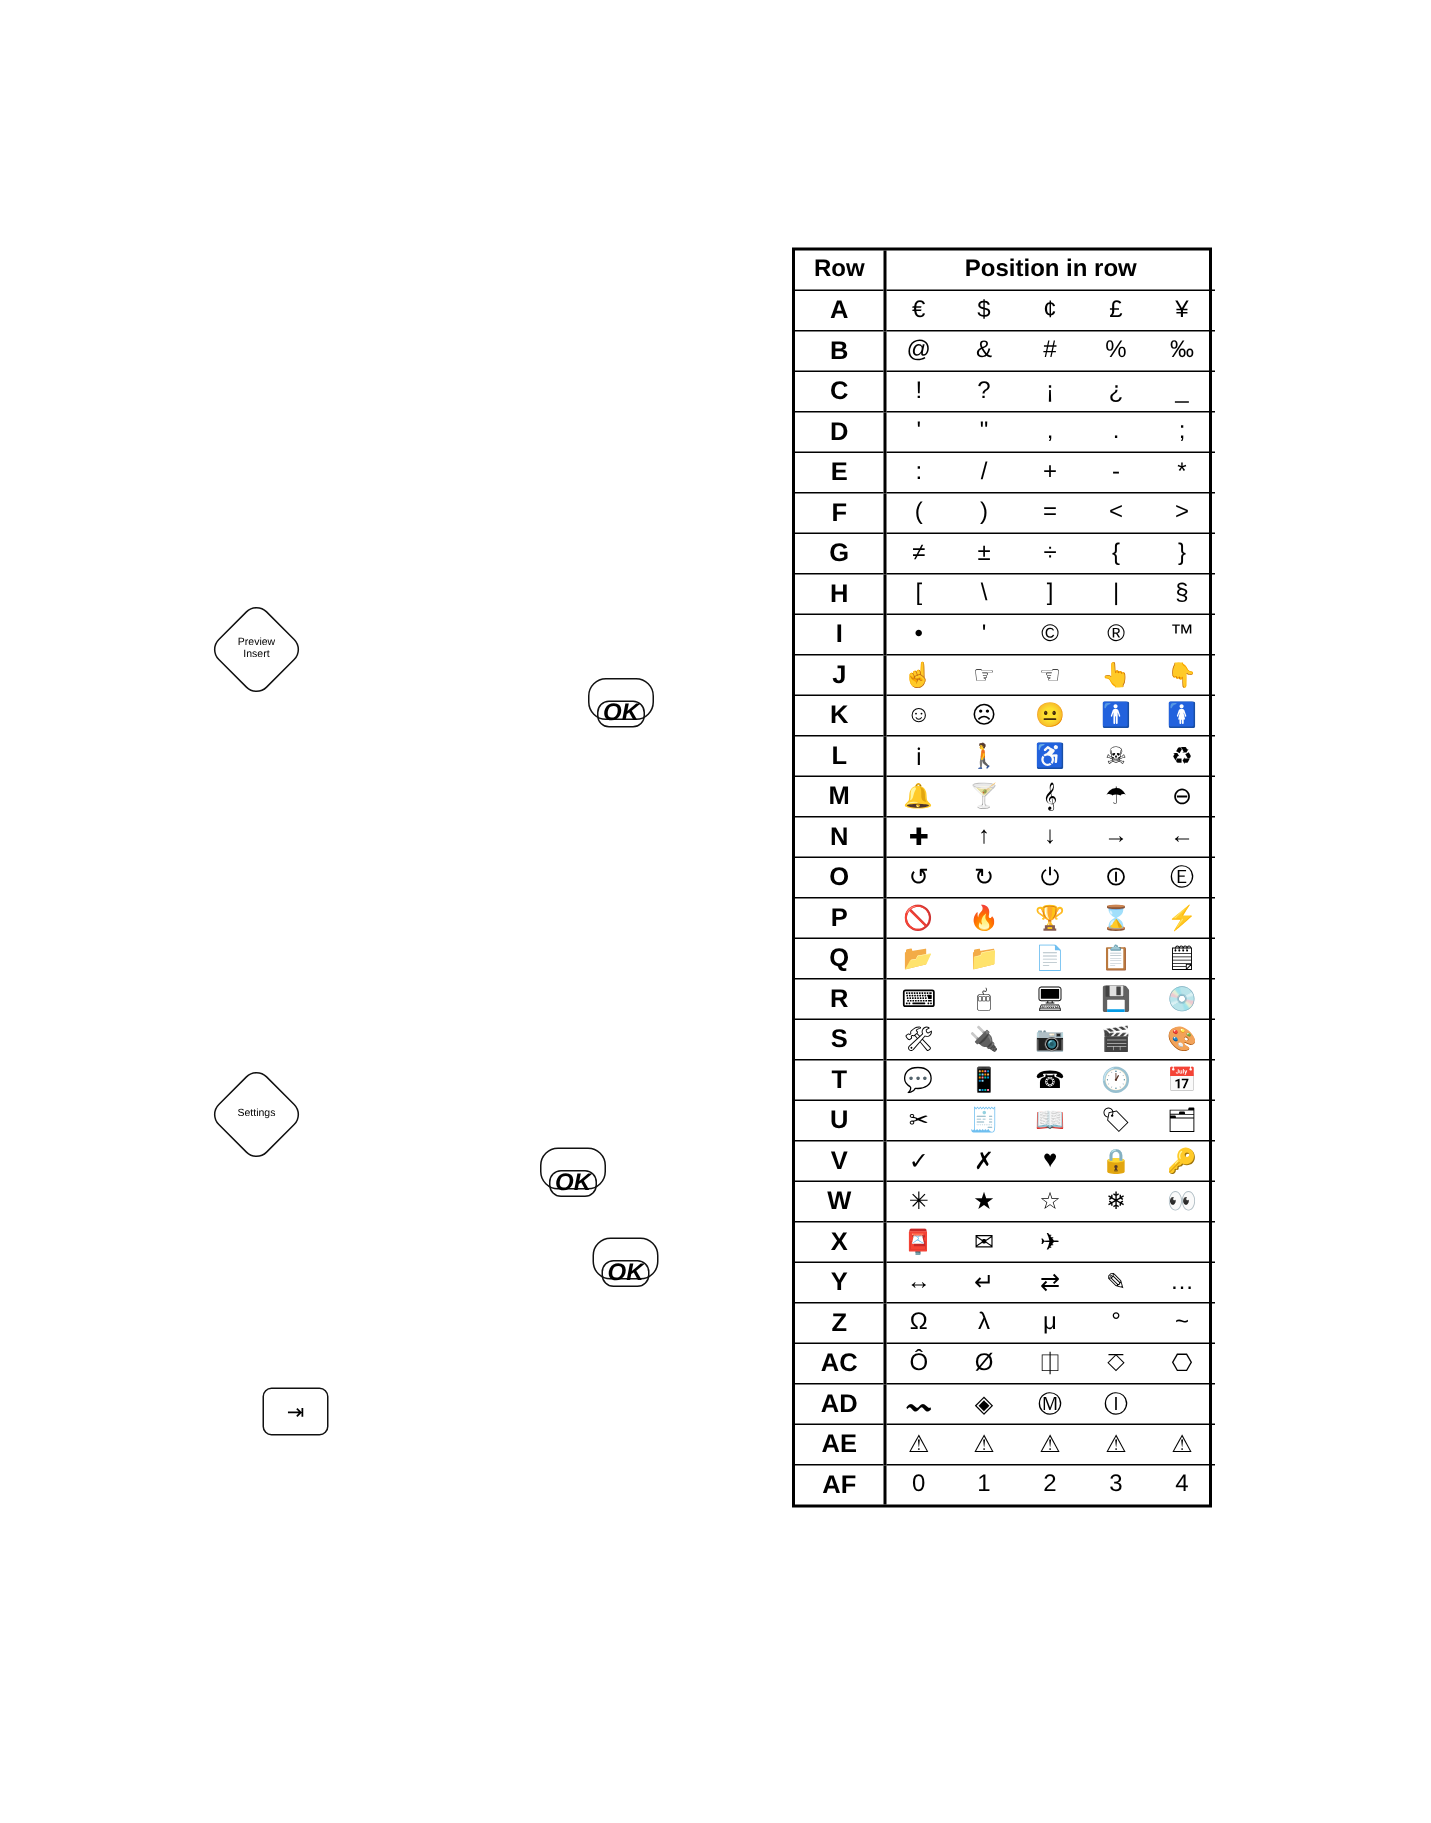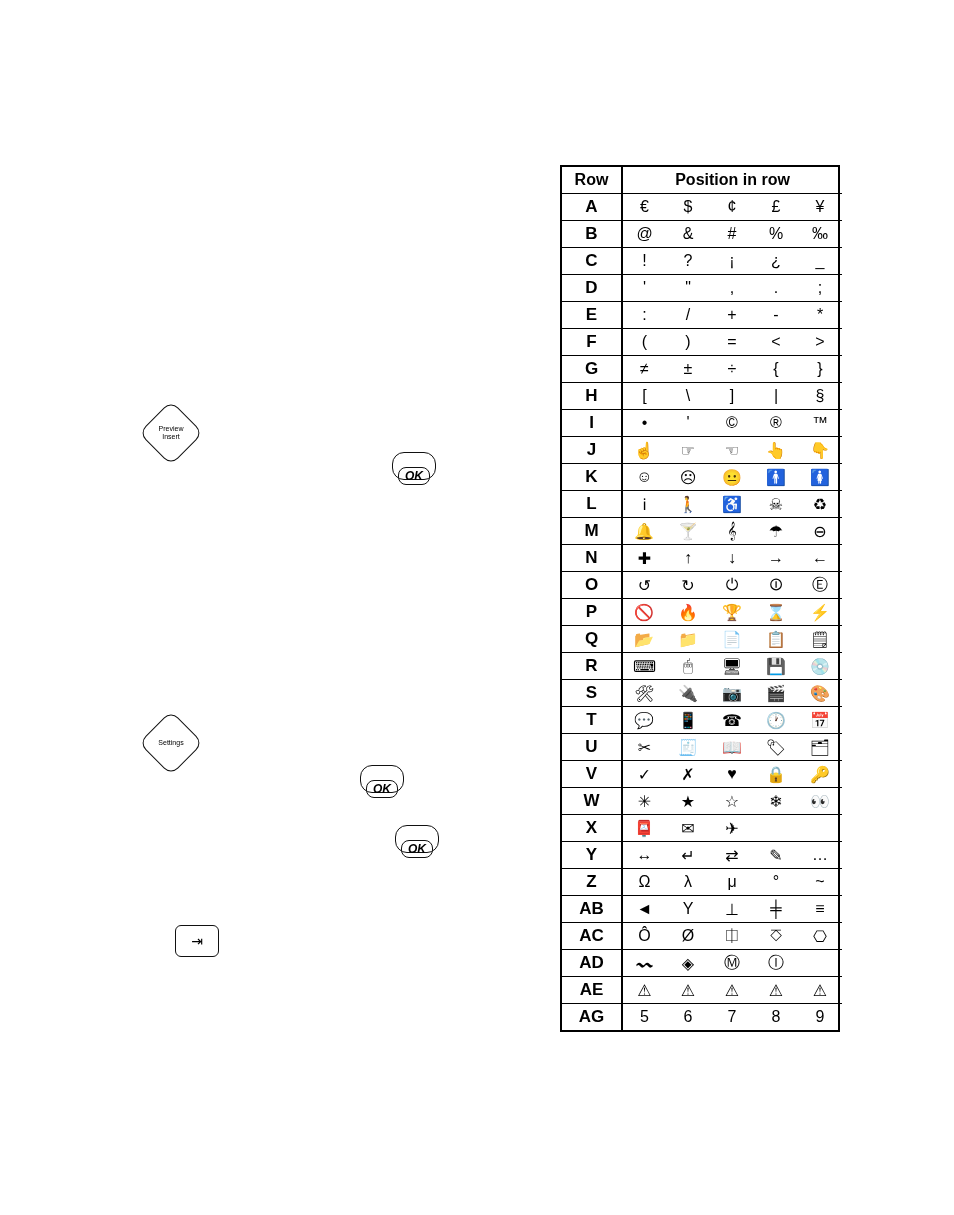--- a/index.html
+++ b/index.html
@@ -49,42 +49,42 @@
     justify-content: center;
   }
   .ok-key .inner {
     width: 30px;
     height: 16px;
     border: 1.5px solid #111;
     border-radius: 8px;
     display: flex;
     align-items: center;
     justify-content: center;
-    font-size: 12px;
+    font-size: 16px;
     font-style: italic;
     font-weight: bold;
     margin-top: 20px;
   }
   .tab-key {
     position: absolute;
     width: 42px;
     height: 30px;
     border: 1.5px solid #111;
     border-radius: 6px;
     display: flex;
     align-items: center;
     justify-content: center;
     font-size: 14px;
   }
 
   
   .tbl-wrap {
     position: absolute;
     top: 165px;
-    left: 560px;
+    left: 528px;
     width: 280px;
     border: 2px solid #000;
     box-sizing: border-box;
   }
   table.sym {
     width: 100%;
     border-collapse: collapse;
     table-layout: fixed;
   }
   table.sym th, table.sym td {
@@ -369,28 +369,20 @@
           </tr>
           <tr>
             <td class="rowh">Z</td>
             <td class="sym">Ω</td>
             <td class="sym">λ</td>
             <td class="sym">μ</td>
             <td class="sym">°</td>
             <td class="sym">~</td>
           </tr>
           <tr>
-            <td class="rowh">AB</td>
-            <td class="sym">◄</td>
-            <td class="sym">Y</td>
-            <td class="sym">⊥</td>
-            <td class="sym">╪</td>
-            <td class="sym">≡</td>
-          </tr>
-          <tr>
             <td class="rowh">AC</td>
             <td class="sym">Ô</td>
             <td class="sym">Ø</td>
             <td class="sym">⎅</td>
             <td class="sym">⎏</td>
             <td class="sym">⎔</td>
           </tr>
           <tr>
             <td class="rowh">AD</td>
             <td class="sym">〰</td>
@@ -401,24 +393,24 @@
           </tr>
           <tr>
             <td class="rowh">AE</td>
             <td class="sym">⚠</td>
             <td class="sym">⚠</td>
             <td class="sym">⚠</td>
             <td class="sym">⚠</td>
             <td class="sym">⚠</td>
           </tr>
           <tr>
-            <td class="rowh">AG</td>
-            <td class="sym">5</td>
-            <td class="sym">6</td>
-            <td class="sym">7</td>
-            <td class="sym">8</td>
-            <td class="sym">9</td>
+            <td class="rowh">AF</td>
+            <td class="sym">0</td>
+            <td class="sym">1</td>
+            <td class="sym">2</td>
+            <td class="sym">3</td>
+            <td class="sym">4</td>
           </tr>
         </tbody>
     </table>
   </div>
 
 </div>
 
 </body></html>

